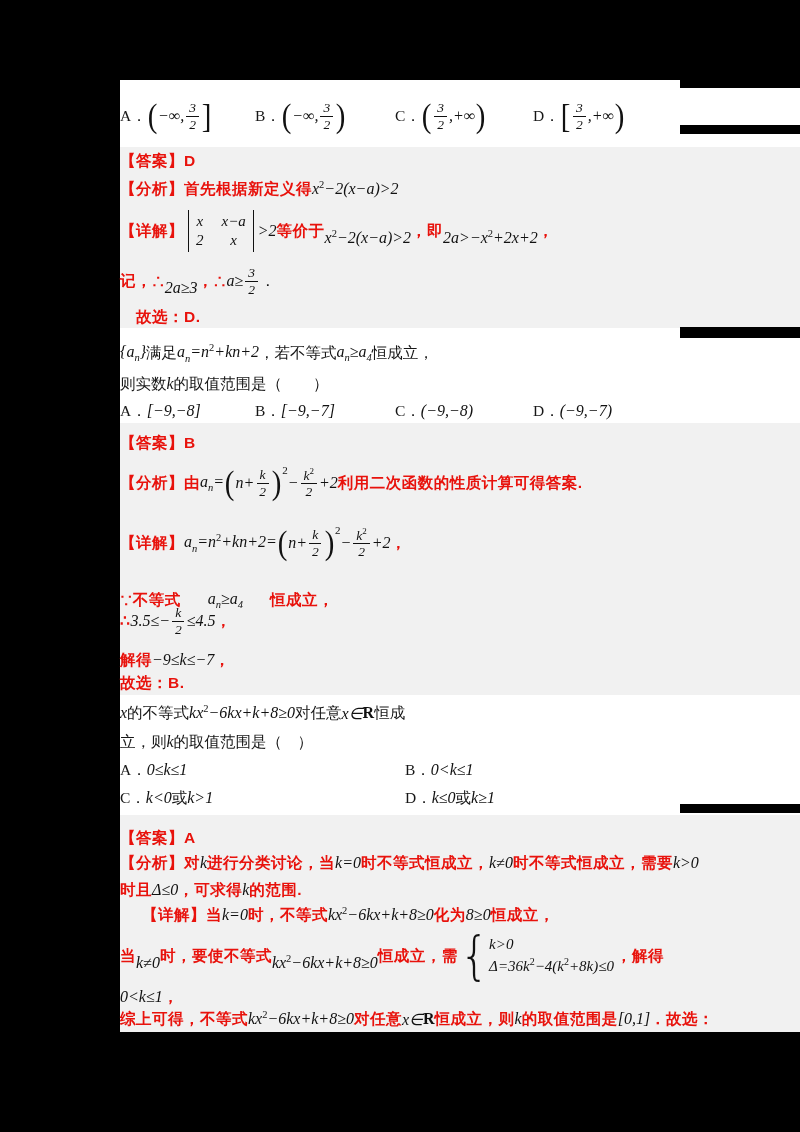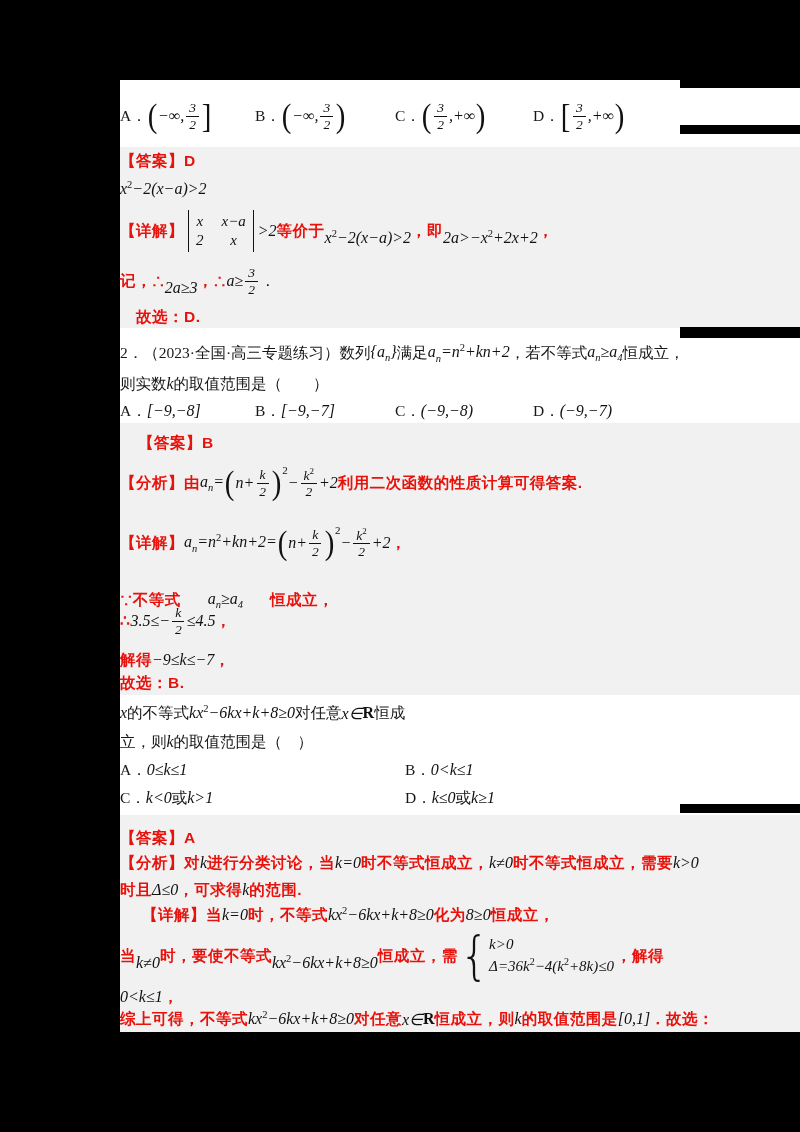--- a/index.html
+++ b/index.html
@@ -36,31 +36,31 @@
 
 <div class="paper" id="paper">
     <div class="band" style="top: 67px; height: 181px;"></div>
     <div class="band" style="top: 343px; height: 272px;"></div>
     <div class="band" style="top: 735px; height: 217px;"></div>
     <div class="line" style="left: 0px; top: 12px; height: 48px;"><span class="sc">A．</span><span class="sbig">(</span><span class="sm">−∞,</span><span class="sfrac"><span class="fn">3</span><span class="fd">2</span></span><span class="sbig">]</span></div>
     <div class="line" style="left: 135px; top: 12px; height: 48px;"><span class="sc">B．</span><span class="sbig">(</span><span class="sm">−∞,</span><span class="sfrac"><span class="fn">3</span><span class="fd">2</span></span><span class="sbig">)</span></div>
     <div class="line" style="left: 275px; top: 12px; height: 48px;"><span class="sc">C．</span><span class="sbig">(</span><span class="sfrac"><span class="fn">3</span><span class="fd">2</span></span><span class="sm">,+∞</span><span class="sbig">)</span></div>
     <div class="line" style="left: 413px; top: 12px; height: 48px;"><span class="sc">D．</span><span class="sbig">[</span><span class="sfrac"><span class="fn">3</span><span class="fd">2</span></span><span class="sm">,+∞</span><span class="sbig">)</span></div>
     <div class="line" style="left: 0px; top: 70px; height: 22px;"><span class="sr">【答案】D</span></div>
-    <div class="line" style="left: 0px; top: 97px; height: 24px;"><span class="sm">x<sup>2</sup>−2(x−a)&gt;2</span></div>
+    <div class="line" style="left: 0px; top: 97px; height: 24px;"><span class="sr">【分析】首先根据新定义得</span><span class="sm">x<sup>2</sup>−2(x−a)&gt;2</span></div>
     <div class="line" style="left: 0px; top: 126px; height: 50px;"><span class="sr">【详解】</span><span class="sdet"><span>x</span><span>x−a</span><span>2</span><span>x</span></span><span class="sm">&gt;2</span><span class="sr">等价于</span><span class="sm low">x<sup>2</sup>−2(x−a)&gt;2</span><span class="sr">，即</span><span class="sm low">2a&gt;−x<sup>2</sup>+2x+2</span><span class="sr">，</span></div>
     <div class="line" style="left: 0px; top: 181px; height: 40px;"><span class="sr">记</span><span class="sr">，∴</span><span class="sm low">2a≥3</span><span class="sr">，∴</span><span class="sm">a≥</span><span class="sfrac"><span class="fn">3</span><span class="fd">2</span></span><span class="sc">．</span></div>
     <div class="line" style="left: 16px; top: 226px; height: 22px;"><span class="sr">故选：D.</span></div>
-    <div class="line" style="left: 0px; top: 261px; height: 24px;"><span class="sc">2．（2023·全国·高三专题练习）数列</span><span class="sm">{a<sub>n</sub>}</span><span class="sc">满足</span><span class="sm">a<sub>n</sub>=n<sup>2</sup>+kn+2</span><span class="sc">，若不等式</span><span class="sm">a<sub>n</sub>≥a<sub>4</sub></span><span class="sc">恒成立，</span></div>
+    <div class="line" style="left: 0px; top: 261px; height: 24px;"><span class="sm">{a<sub>n</sub>}</span><span class="sc">满足</span><span class="sm">a<sub>n</sub>=n<sup>2</sup>+kn+2</span><span class="sc">，若不等式</span><span class="sm">a<sub>n</sub>≥a<sub>4</sub></span><span class="sc">恒成立，</span></div>
     <div class="line" style="left: 0px; top: 292px; height: 24px;"><span class="sc">则实数</span><span class="sm">k</span><span class="sc">的取值范围是（　　）</span></div>
     <div class="line" style="left: 0px; top: 319px; height: 24px;"><span class="sc">A．</span><span class="sm">[−9,−8]</span></div>
     <div class="line" style="left: 135px; top: 319px; height: 24px;"><span class="sc">B．</span><span class="sm">[−9,−7]</span></div>
     <div class="line" style="left: 275px; top: 319px; height: 24px;"><span class="sc">C．</span><span class="sm">(−9,−8)</span></div>
     <div class="line" style="left: 413px; top: 319px; height: 24px;"><span class="sc">D．</span><span class="sm">(−9,−7)</span></div>
-    <div class="line" style="left: 0px; top: 352px; height: 22px; padding-left: 18px;"><span class="sr">【答案】B</span></div>
+    <div class="line" style="left: 0px; top: 352px; height: 22px;"><span class="sr">【答案】B</span></div>
     <div class="line" style="left: 0px; top: 376px; height: 54px;"><span class="sr">【分析】由</span><span class="sm">a<sub>n</sub>=</span><span class="sbig">(</span><span class="sm">n+</span><span class="sfrac"><span class="fn">k</span><span class="fd">2</span></span><span class="sbig">)</span><span class="ssup">2</span><span class="sm">−</span><span class="sfrac"><span class="fn">k<sup>2</sup></span><span class="fd">2</span></span><span class="sm">+2</span><span class="sr">利用二次函数的性质计算可得答案.</span></div>
     <div class="line" style="left: 0px; top: 436px; height: 54px;"><span class="sr">【详解】</span><span class="sm">a<sub>n</sub>=n<sup>2</sup>+kn+2=</span><span class="sbig">(</span><span class="sm">n+</span><span class="sfrac"><span class="fn">k</span><span class="fd">2</span></span><span class="sbig">)</span><span class="ssup">2</span><span class="sm">−</span><span class="sfrac"><span class="fn">k<sup>2</sup></span><span class="fd">2</span></span><span class="sm">+2</span><span class="sr">，</span></div>
     <div class="line" style="left: 0px; top: 508px; height: 24px; gap: 27px;"><span class="sr">∵不等式</span><span class="sm">a<sub>n</sub>≥a<sub>4</sub></span><span class="sr">恒成立，</span></div>
     <div class="line" style="left: 0px; top: 518px; height: 46px;"><span class="sr">∴</span><span class="sm">3.5≤−</span><span class="sfrac"><span class="fn">k</span><span class="fd">2</span></span><span class="sm">≤4.5</span><span class="sr">，</span></div>
     <div class="line" style="left: 0px; top: 568px; height: 24px;"><span class="sr">解得</span><span class="sm">−9≤k≤−7</span><span class="sr">，</span></div>
     <div class="line" style="left: 0px; top: 592px; height: 22px;"><span class="sr">故选：B.</span></div>
     <div class="line" style="left: 0px; top: 621px; height: 24px;"><span class="sm">x</span><span class="sc">的不等式</span><span class="sm">kx<sup>2</sup>−6kx+k+8≥0</span><span class="sc">对任意</span><span class="sm">x∈</span><span class="sb">R</span><span class="sc">恒成</span></div>
     <div class="line" style="left: 0px; top: 650px; height: 24px;"><span class="sc">立，则</span><span class="sm">k</span><span class="sc">的取值范围是（　）</span></div>
     <div class="line" style="left: 0px; top: 678px; height: 24px;"><span class="sc">A．</span><span class="sm">0≤k≤1</span></div>
     <div class="line" style="left: 285px; top: 678px; height: 24px;"><span class="sc">B．</span><span class="sm">0&lt;k≤1</span></div>

